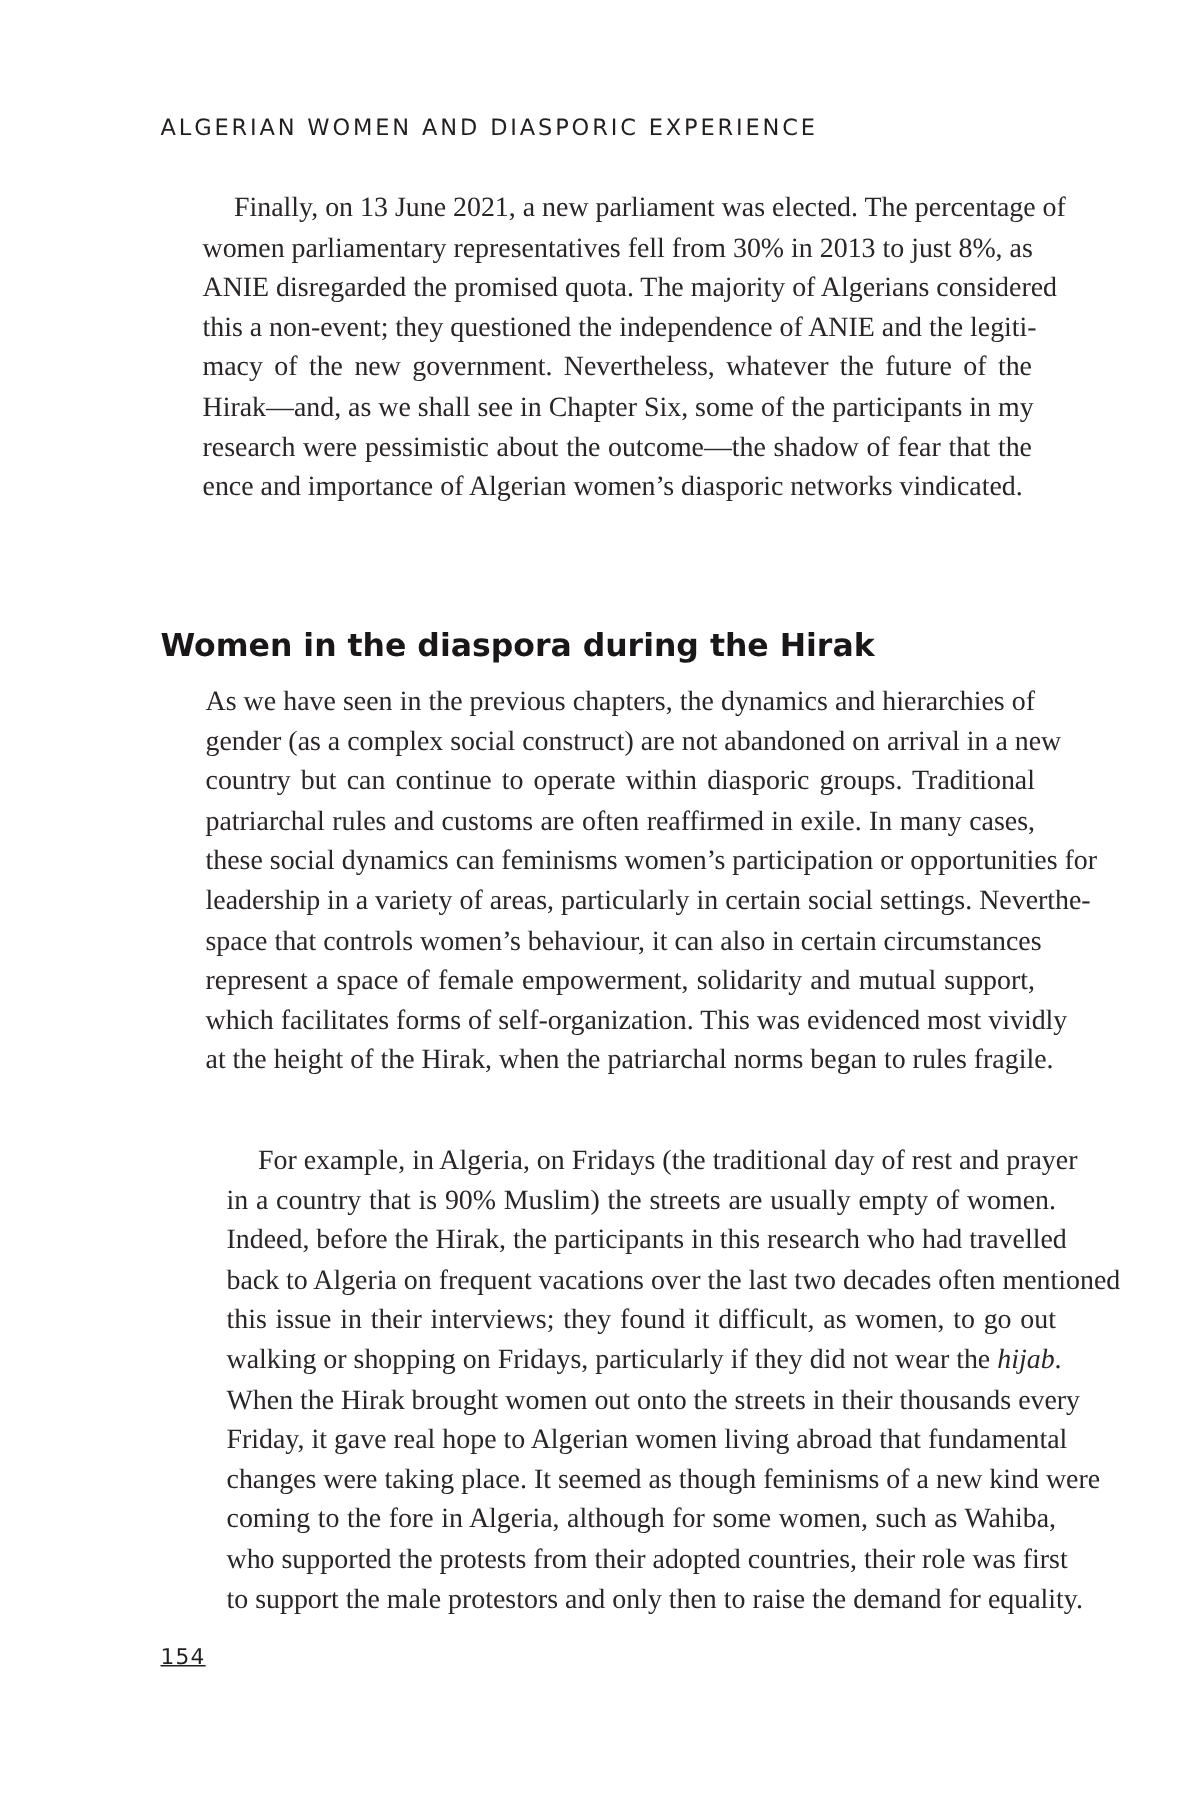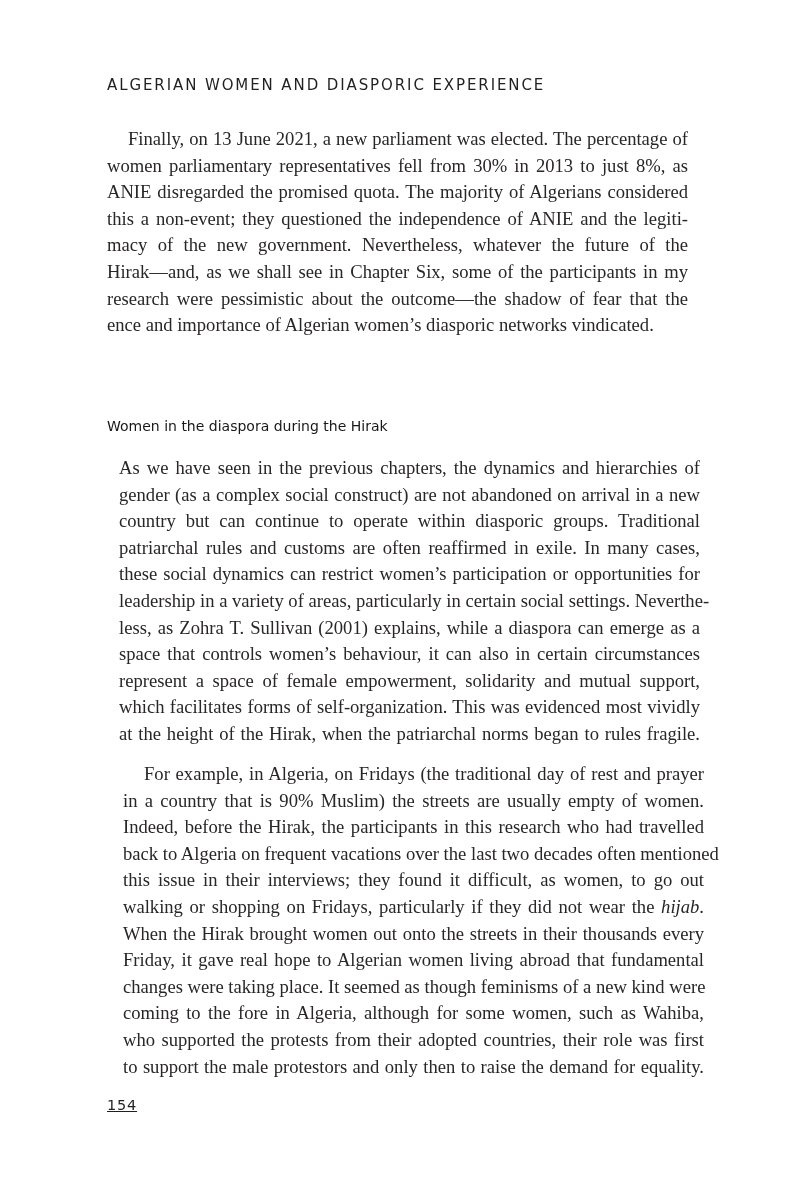--- a/index.html
+++ b/index.html
@@ -43,44 +43,45 @@
       top: 126px;
       left: 0;
       width: 581px;
       text-indent: 21px;
     }
     .heading {
       position: absolute;
       top: 418px;
       left: 0;
       font-family: "DejaVu Sans", sans-serif;
-      font-weight: normal;
-      font-size: 14px;
+      font-weight: bold;
+      font-size: 21px;
       color: #1a1718;
       white-space: nowrap;
     }
     .para2 {
       position: absolute;
       top: 455px;
-      left: 12px;
+      left: 2px;
       width: 581px;
     }
     .para3 {
       position: absolute;
       top: 761px;
       left: 16px;
       width: 581px;
       text-indent: 21px;
     }
     .line {
       display: block;
       text-align: justify;
       text-align-last: justify;
       white-space: nowrap;
       overflow: visible;
+      margin-left: 28px;
     }
     .line.last {
       text-align-last: left;
     }
     .indent {
       padding-left: 21px;
     }
     .para3 .line, .para1 .line, .para2 .line {
       text-indent: 0;
     }
@@ -114,23 +115,22 @@
     <span class="line last">ence and importance of Algerian women’s diasporic networks vindicated.</span>
   </div>
 
   <h2 class="heading" style="margin:0;">Women in the diaspora during the Hirak</h2>
 
   <div class="body-text para2">
     <span class="line">As we have seen in the previous chapters, the dynamics and hierarchies of</span>
     <span class="line">gender (as a complex social construct) are not abandoned on arrival in a new</span>
     <span class="line">country but can continue to operate within diasporic groups. Traditional</span>
     <span class="line">patriarchal rules and customs are often reaffirmed in exile. In many cases,</span>
-    <span class="line">these social dynamics can restrict women’s participation or opportunities for</span>
+    <span class="line">these social dynamics can feminisms women’s participation or opportunities for</span>
     <span class="line">leadership in a variety of areas, particularly in certain social settings. Neverthe-</span>
-    <span class="line">less, as Zohra T. Sullivan (2001) explains, while a diaspora can emerge as a</span>
     <span class="line">space that controls women’s behaviour, it can also in certain circumstances</span>
     <span class="line">represent a space of female empowerment, solidarity and mutual support,</span>
     <span class="line">which facilitates forms of self-organization. This was evidenced most vividly</span>
     <span class="line">at the height of the Hirak, when the patriarchal norms began to rules fragile.</span>
   </div>
 
   <div class="body-text para3">
     <span class="line indent">For example, in Algeria, on Fridays (the traditional day of rest and prayer</span>
     <span class="line">in a country that is 90% Muslim) the streets are usually empty of women.</span>
     <span class="line">Indeed, before the Hirak, the participants in this research who had travelled</span>

